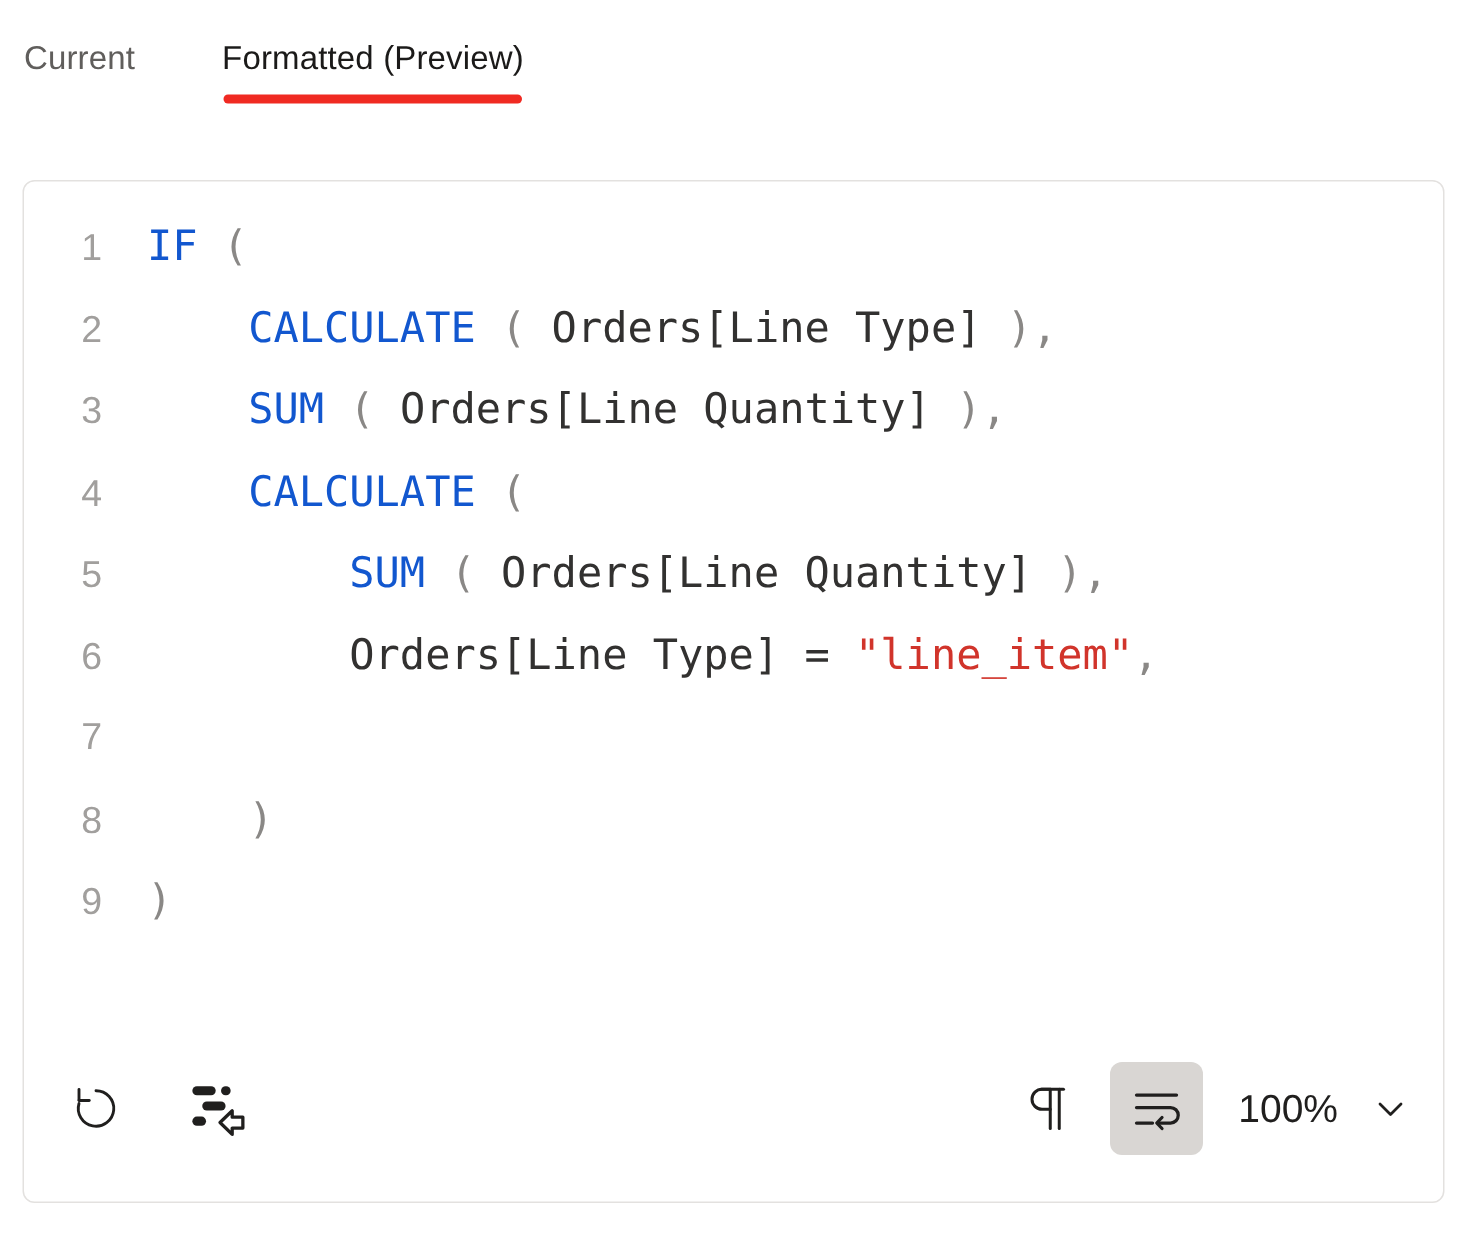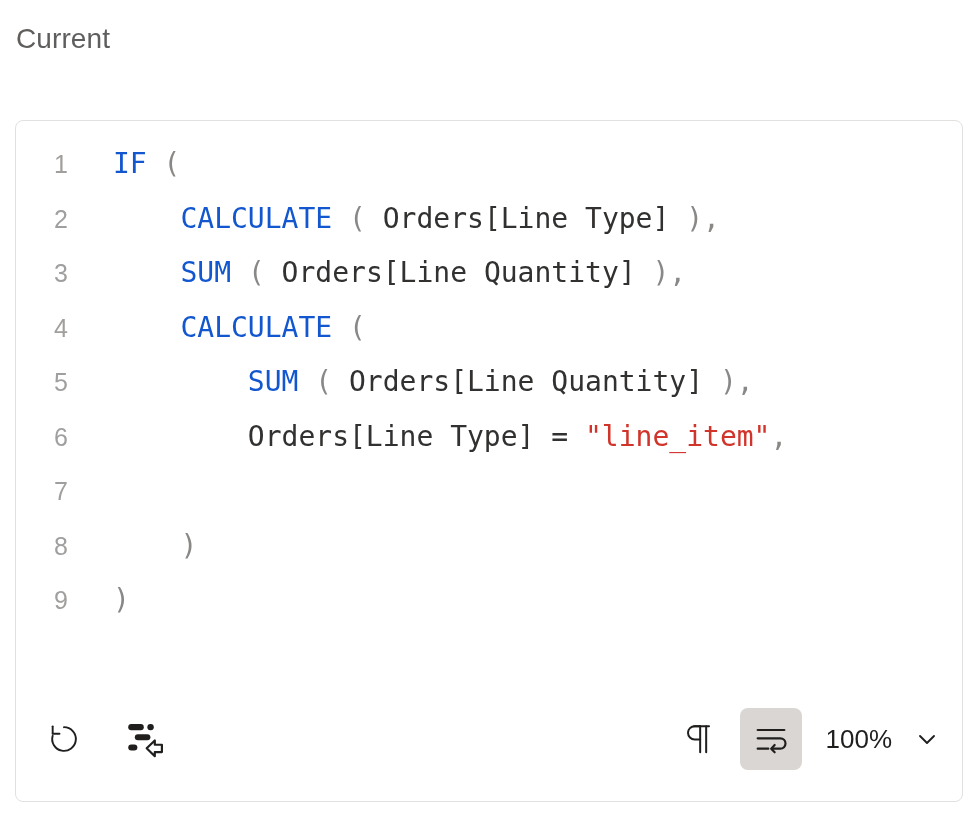--- a/index.html
+++ b/index.html
@@ -22,21 +22,21 @@
     left: 0;
     top: 0;
     width: 980px;
     height: 88px;
     display: flex;
     align-items: flex-start;
   }
   .tab {
     position: relative;
     padding: 22px 0 0 0;
-    font-size: 28px;
+    font-size: 22px;
     line-height: 34px;
     letter-spacing: 0.1px;
     cursor: pointer;
     user-select: none;
     white-space: nowrap;
     text-align: right;
   }
   .tab-current {
     margin-left: 16px;
     color: #605e5c;
@@ -96,21 +96,21 @@
     width: 52px;
     flex: 0 0 52px;
     text-align: right;
     color: #a19f9d;
     font-size: 25px;
     font-family: "Liberation Sans", sans-serif;
     user-select: none;
   }
 
   .code-text {
-    margin-left: 45px;
+    margin-left: 30px;
     color: #323130;
     white-space: pre;
   }
 
   .kw   { color: #1257cf; }
   .str  { color: #d1342b; }
   .punc { color: #8a8886; }
 
   
   .toolbar {
@@ -170,20 +170,24 @@
     justify-content: center;
     cursor: pointer;
   }
 </style>
 </head>
 <body>
 
 <div class="tabstrip">
   <div class="tab tab-current">
     <span>Current</span>
+  </div>
+  <div class="tab tab-formatted">
+    <span>Formatted (Preview)</span>
+    <div class="tab-underline"></div>
   </div>
 </div>
 
 <div class="card">
 
   <div class="code-area">
     <div class="code-lines" id="code-lines">
         <div class="code-line"><span class="ln">1</span><span class="code-text"><span class="kw">IF</span> <span class="punc">(</span></span></div>
         <div class="code-line"><span class="ln">2</span><span class="code-text">    <span class="kw">CALCULATE</span> <span class="punc">(</span> Orders[Line Type] <span class="punc">)</span><span class="punc">,</span></span></div>
         <div class="code-line"><span class="ln">3</span><span class="code-text">    <span class="kw">SUM</span> <span class="punc">(</span> Orders[Line Quantity] <span class="punc">)</span><span class="punc">,</span></span></div>

